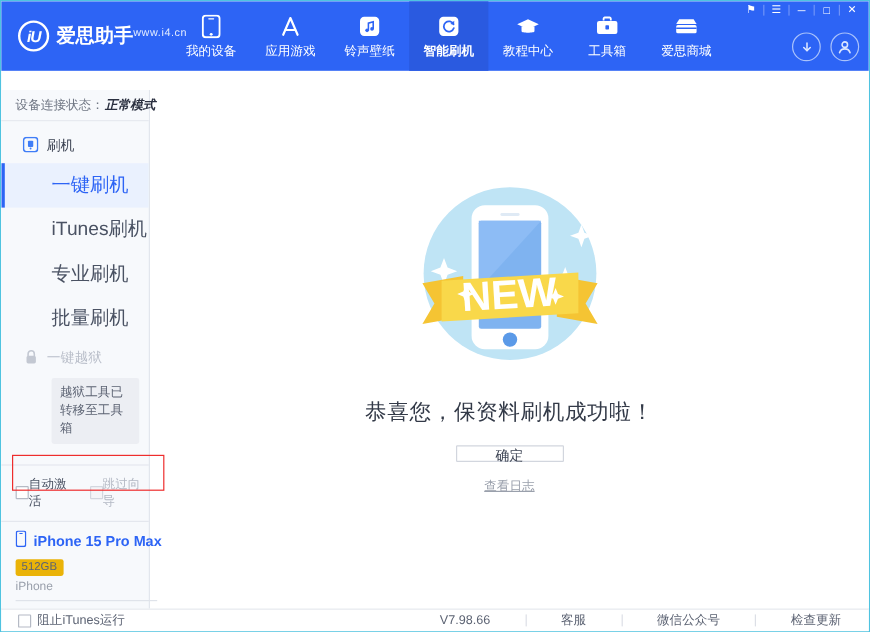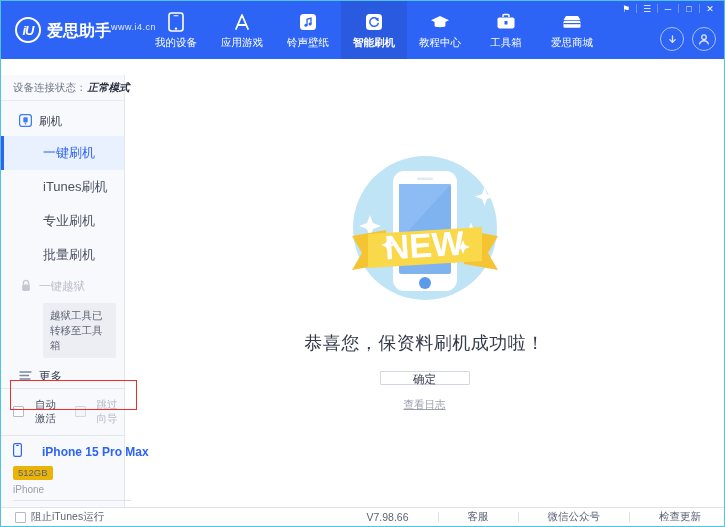--- a/index.html
+++ b/index.html
@@ -166,21 +166,21 @@
   }
   .grp-head .gicon {
     width: 13px; height: 13px;
     display: flex; align-items: center; justify-content: center;
     flex: none;
   }
   .grp-head.disabled { color: #b9bec9; }
 
   .sub-item {
     padding: 8px 0 8px 42px;
-    font-size: 13px;
+    font-size: 16px;
     color: #4a5263;
     cursor: pointer;
     position: relative;
     white-space: nowrap;
   }
   .sub-item.active {
     background: #eaf1fe;
     color: #2d64f5;
   }
   .sub-item.active::before {
@@ -204,21 +204,21 @@
   .sb-divider { height: 1px; background: #e4e7ee; margin: 8px 0 0 0; }
 
   .auto-row {
     display: flex;
     align-items: center;
     gap: 12px;
     padding: 9px 0 9px 12px;
     font-size: 10.5px;
     color: #4a5263;
   }
-  .auto-row .cb-wrap { display: flex; align-items: center; gap: 11px; cursor: pointer; }
+  .auto-row .cb-wrap { display: flex; align-items: center; gap: 0; cursor: pointer; }
   .auto-row .cb-wrap.dim { color: #b4b9c4; }
   .chkbox {
     width: 11px; height: 11px;
     border: 1px solid #b5bac5;
     background: #ffffff;
     border-radius: 1px;
     flex: none;
   }
   .chkbox.dim { border-color: #d3d7df; background: #f4f5f8; }
 
@@ -230,21 +230,21 @@
     height: 30px;
     border: 1.6px solid #ee2d2d;
     pointer-events: none;
   }
 
   .device-card {
     border-top: 1px solid #e4e7ee;
     padding: 7px 0 6px 12px;
     position: relative;
   }
-  .dev-name-row { display: flex; align-items: center; gap: 20px; }
+  .dev-name-row { display: flex; align-items: center; gap: 6px; }
   .dev-name {
     color: #2d64f5;
     font-size: 12px;
     font-weight: bold;
     white-space: nowrap;
   }
   .dev-cap {
     display: inline-block;
     margin-top: 5px;
     font-size: 9.5px;

